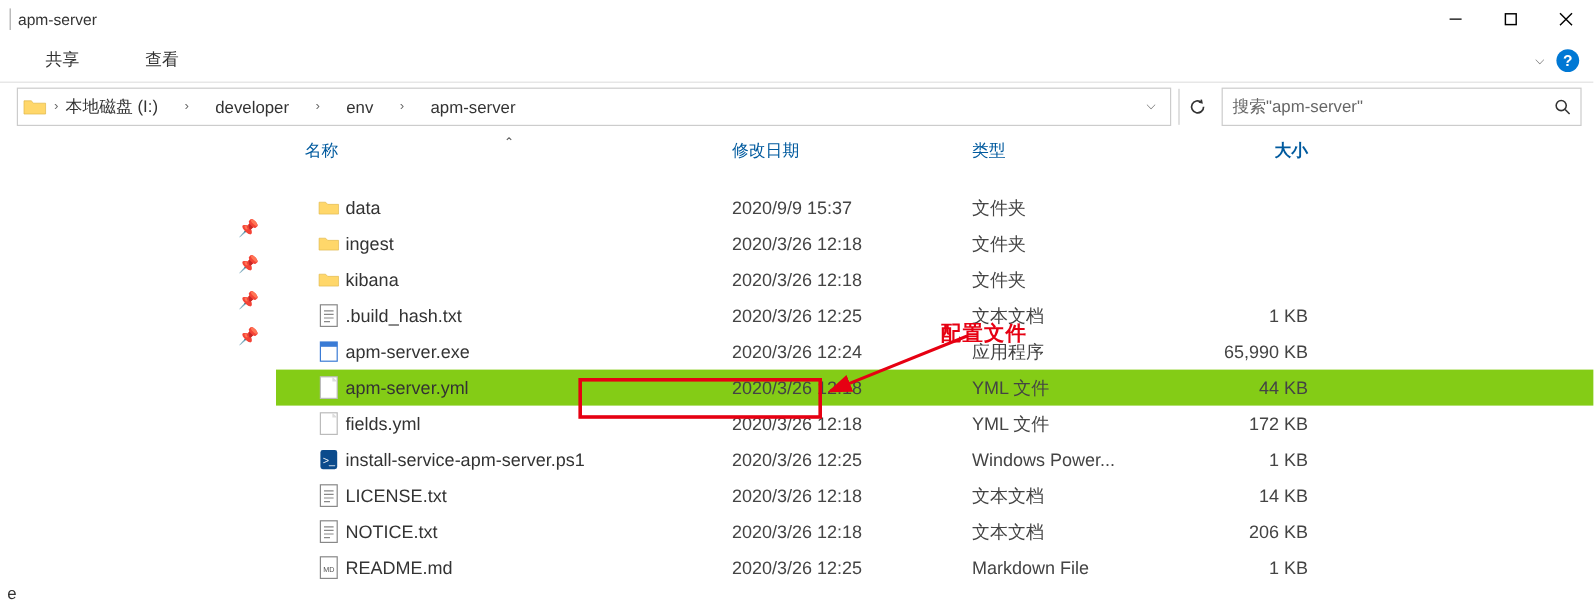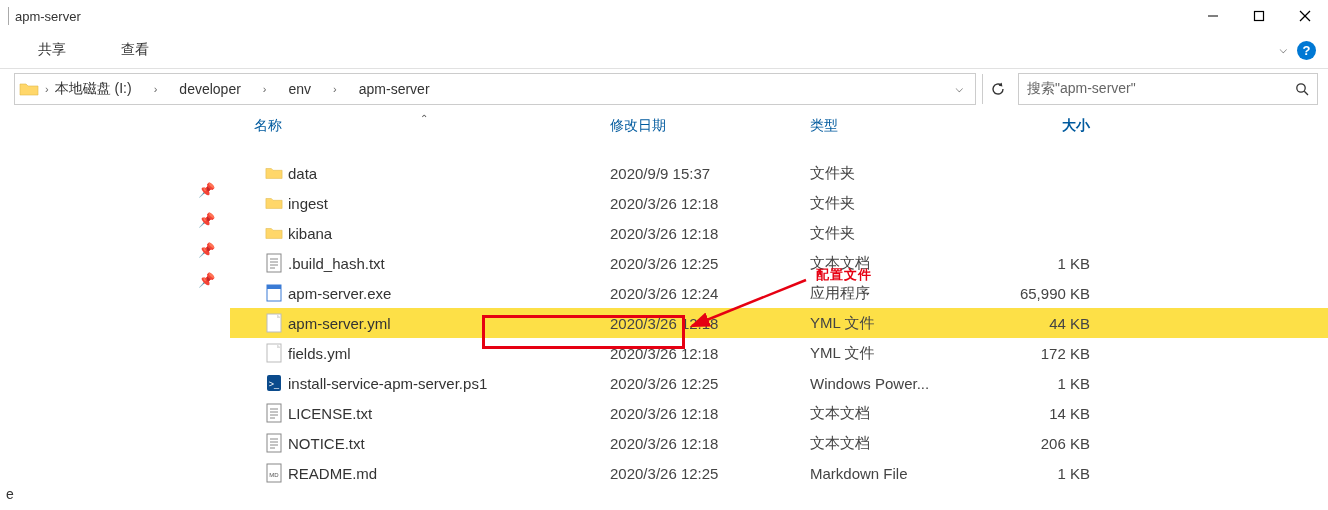--- a/index.html
+++ b/index.html
@@ -184,21 +184,21 @@
       padding-top: 14px;
     }
     .file-row {
       display: flex;
       align-items: center;
       height: 30px;
       font-size: 15px;
       color: #333;
     }
     .file-row.selected {
-      background: #fde047;
+      background: #84cc16;
     }
     .file-row .icon-cell {
       width: 28px;
       display: flex;
       align-items: center;
       justify-content: center;
       margin-left: 30px;
     }
     .file-row .name-cell {
       width: 322px;
@@ -213,23 +213,23 @@
       width: 18px;
       height: 20px;
       display: block;
     }
     .annotation {
       position: absolute;
       color: #e60012;
       pointer-events: none;
     }
     .anno-text {
-      left: 586px;
+      left: 554px;
       top: 158px;
-      font-size: 13px;
+      font-size: 17px;
       font-weight: 600;
       letter-spacing: 1px;
     }
     .anno-box {
       left: 252px;
       top: 207px;
       width: 203px;
       height: 34px;
       border: 3px solid #e60012;
     }

